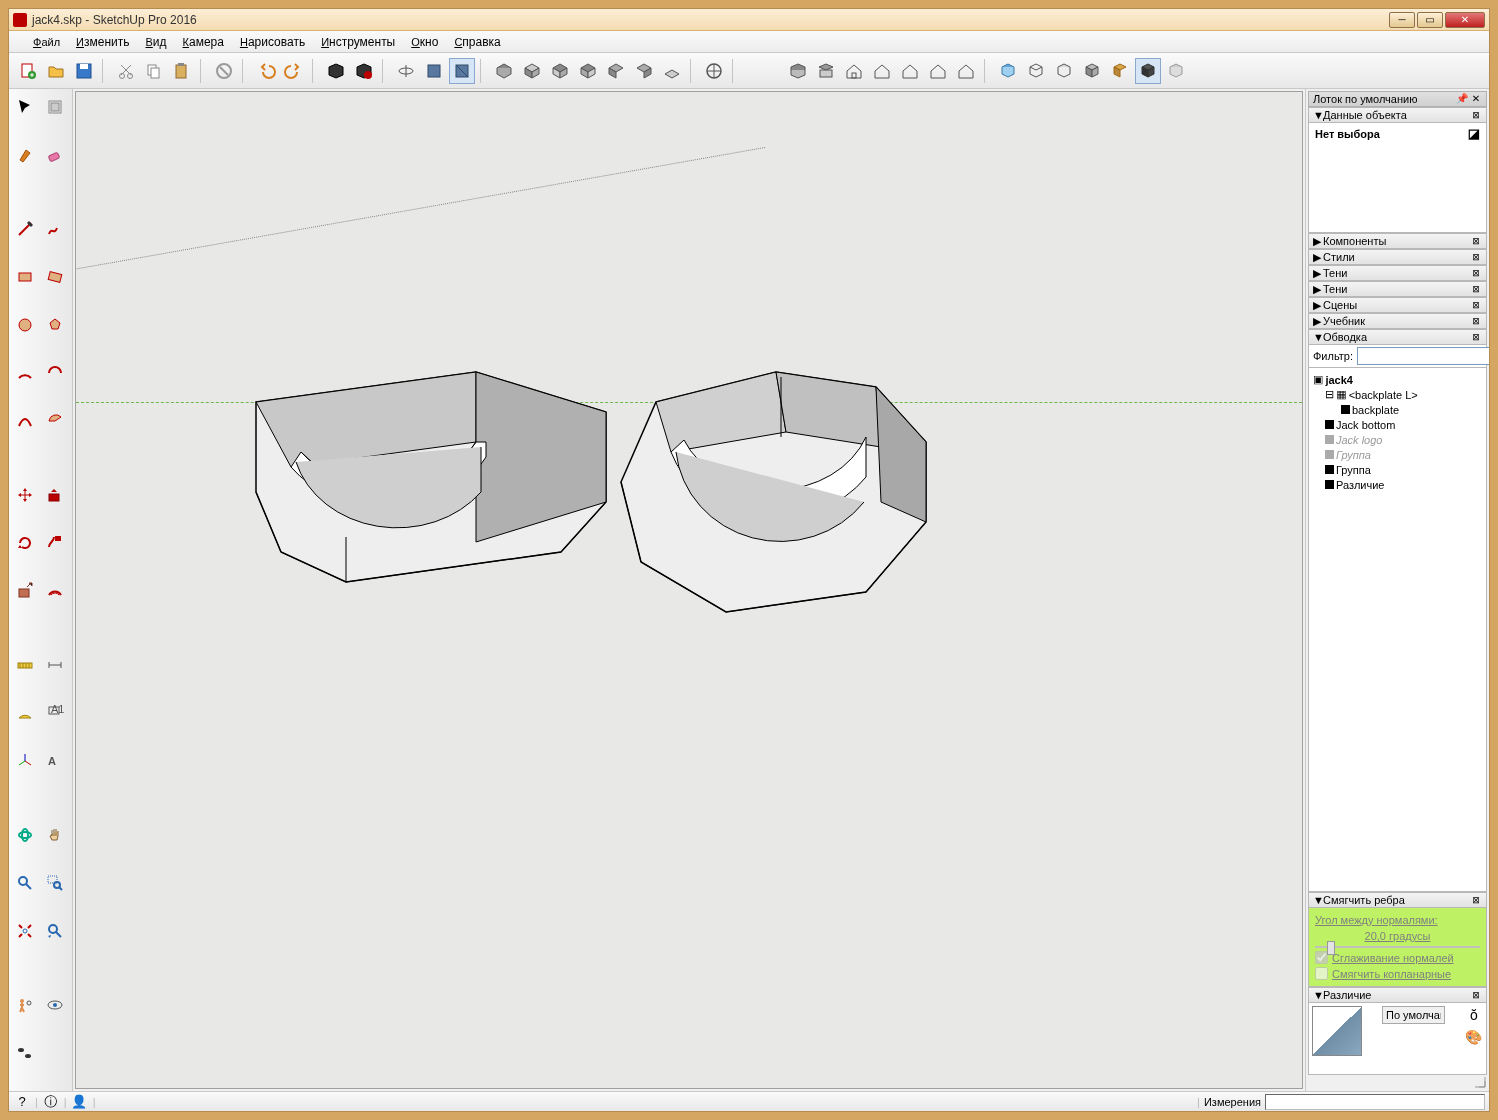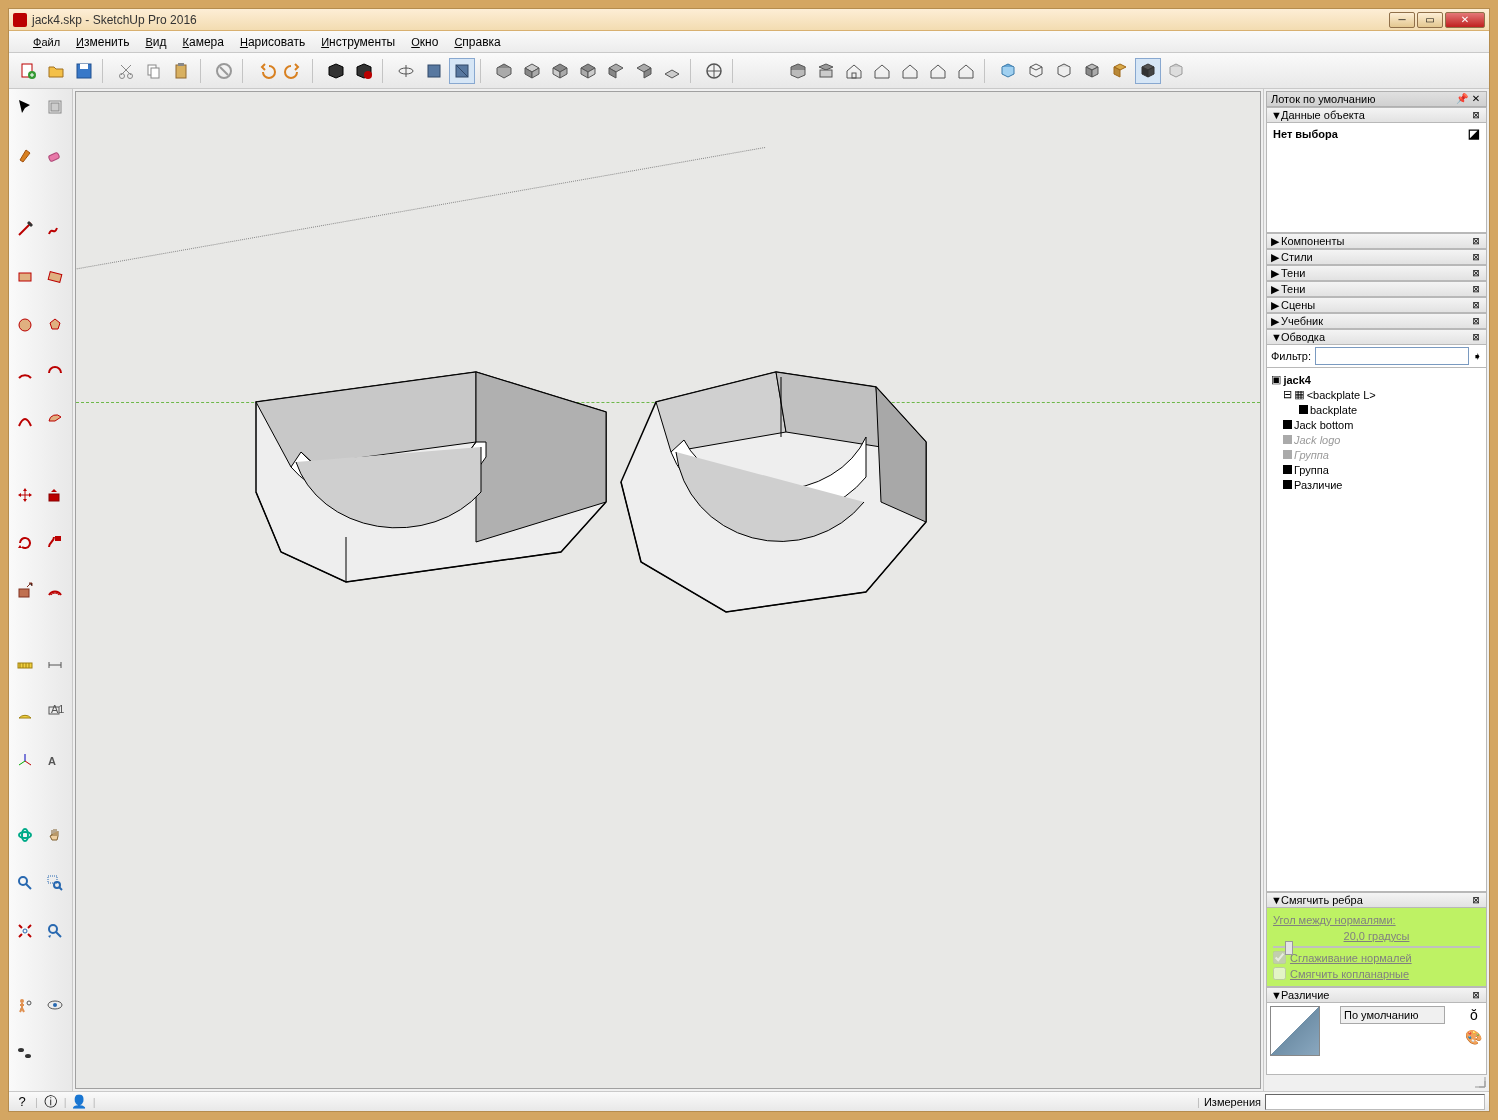--- a/index.html
+++ b/index.html
@@ -20,21 +20,21 @@
 .tb-btn { width: 26px; height: 26px; border: 1px solid transparent; display: flex; align-items: center; justify-content: center; cursor: pointer; font-size: 16px; }
 .tb-sep { width: 6px; height: 24px; border-left: 1px solid #c4c4c4; margin: 0 3px; }
 .main-area { display: flex; flex: 1; overflow: hidden; }
 .left-toolbar { background: linear-gradient(to right,#fafafa,#e8e8e8); width: 64px; border-right: 1px solid #c9c9c9; padding: 4px 2px; display: flex; flex-direction: column; gap: 18px; }
 .lt-row { display: flex; gap: 2px; margin-bottom: 2px; }
 .lt-btn { width: 28px; height: 28px; display: flex; align-items: center; justify-content: center; font-size: 16px; cursor: pointer; border: 1px solid transparent; }
 .viewport { flex: 1; background: #e8e8e6; position: relative; border: 1px solid #a0a0a0; margin: 2px; overflow: hidden; }
 .axis-line-h { position: absolute; top: 310px; left: 0; width: 100%; height: 0; border-top: 1px dashed #6db84a; }
 .axis-line-dot { position: absolute; top: 180px; left: -20px; width: 720px; height: 0; border-top: 1px dotted #888; transform: rotate(-10deg); transform-origin: left center; }
 .shape { position: absolute; }
-.right-panel { width: 226px; background: #f0f0f0; display: flex; flex-direction: column; border-left: 1px solid #c9c9c9; padding: 2px; overflow: hidden; }
+.right-panel { width: 184px; background: #f0f0f0; display: flex; flex-direction: column; border-left: 1px solid #c9c9c9; padding: 2px; overflow: hidden; }
 .tray-header { background: linear-gradient(#e0e0e0,#d0d0d0); height: 16px; display: flex; align-items: center; padding: 0 4px; font-size: 11px; border: 1px solid #b0b0b0; }
 .tray-header .spacer { flex: 1; }
 .tray-header .pin, .tray-header .x { width: 12px; height: 12px; text-align: center; font-size: 10px; cursor: pointer; margin-left: 2px; }
 .panel-head { background: linear-gradient(#f4f4f4,#e2e2e2); height: 16px; display: flex; align-items: center; padding: 0 4px; border: 1px solid #b8b8b8; font-size: 11px; cursor: pointer; }
 .panel-head .arrow { width: 10px; }
 .panel-head .ptitle { flex: 1; }
 .panel-head .px { width: 12px; text-align: center; font-size: 9px; }
 .panel-body { background: #fff; border: 1px solid #b8b8b8; border-top: none; }
 .no-select { padding: 3px 6px; display: flex; align-items: center; font-weight: bold; font-size: 11px; }
 .no-select .op { margin-left: auto; font-size: 13px; cursor: pointer; }

